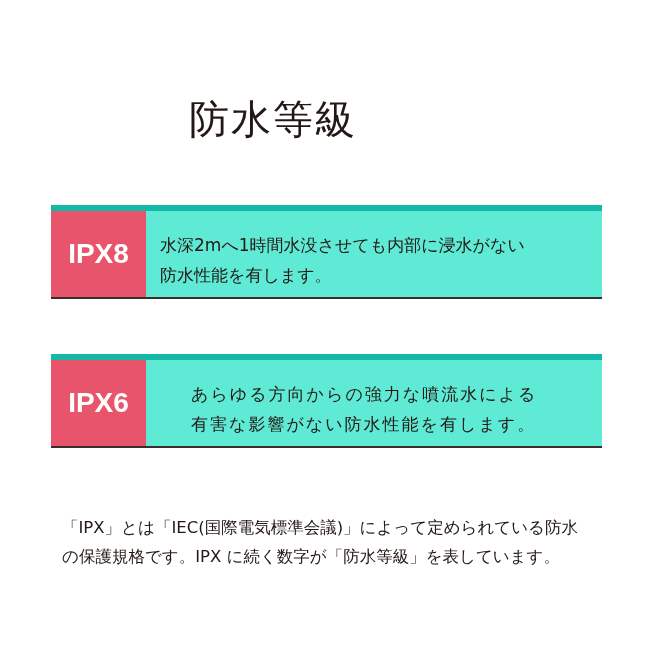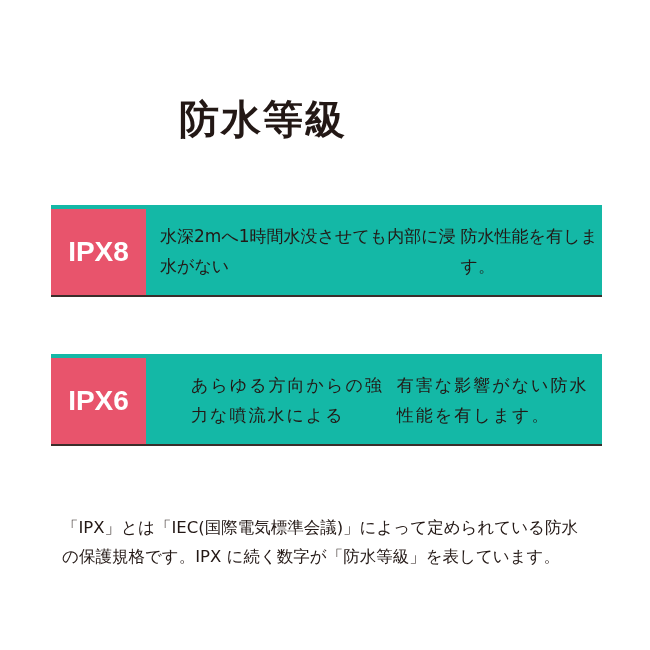--- a/index.html
+++ b/index.html
@@ -1,37 +1,37 @@
 <!DOCTYPE html>
 <html><head>
   <meta charset="utf-8">
   <style>
     html, body { margin:0; padding:0; }
     body {
       width:650px; height:650px; background:#ffffff; position:relative; overflow:hidden;
       font-family: "DejaVu Sans", "Liberation Sans", sans-serif; color:#231815;
     }
     .title {
-      position:absolute; left:2px; top:92px; width:522px; text-align:center;
-      font-size:40px; font-weight:bold; letter-spacing:2px; color:#231815;
+      position:absolute; left:12px; top:92px; width:522px; text-align:center;
+      font-size:40px; font-weight:normal; letter-spacing:2px; color:#231815;
     }
     .card {
       position:absolute; left:51px; width:551px;
-      border-top:4px solid #14b8a6; border-bottom:2px solid #3a2e2b;
-      background:#14b8a6; display:flex;
+      border-top:6px solid #14b8a6; border-bottom:2px solid #3a2e2b;
+      background:#5eead4; display:flex;
     }
     .card.c1 { top:205px; height:86px; }
     .card.c2 { top:354px; height:86px;justify-content:space-between; }
     .label {
       width:95px; background:#e8546c; color:#ffffff;
       font-family: "Liberation Sans", sans-serif; font-weight:bold; font-size:28px;
       display:flex; align-items:center; justify-content:center; letter-spacing:0px;
     }
     .desc {
-      flex:1; padding-left:14px; display:flex; flex-direction:row; justify-content:center;
+      flex:1; padding-left:14px; display:flex; flex-direction:column; justify-content:center;
       font-size:17px; line-height:30px; color:#231815;margin-top:12px;
     }
     .c2 .desc { letter-spacing:2px;padding-left:45px; }
     .note {
       position:absolute; left:62px; top:513px; width:560px;
       font-size:16.5px; line-height:29px; color:#231815;
     }
   </style>
 </head>
 <body>

